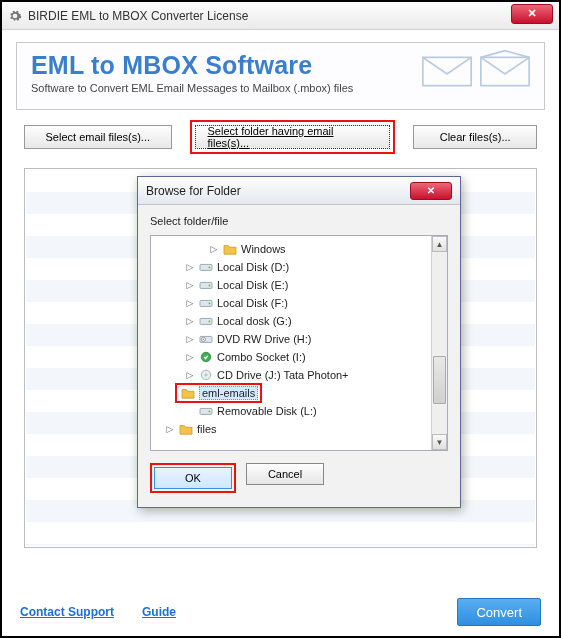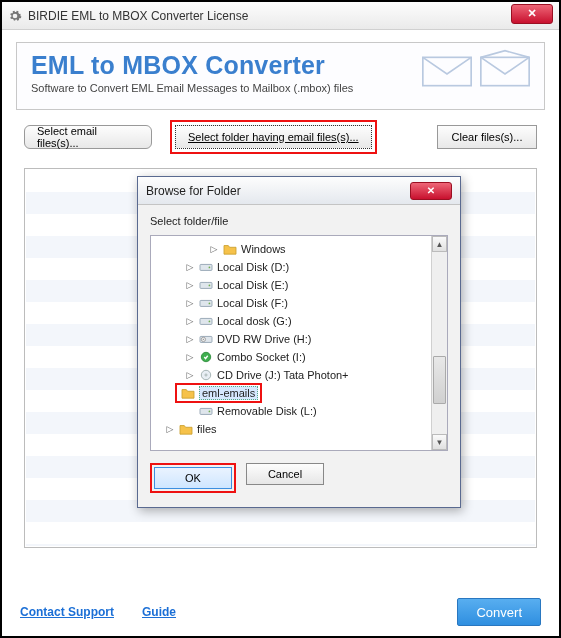--- a/index.html
+++ b/index.html
@@ -16,22 +16,22 @@
 .banner { border: 1px solid #c8c8c8; margin: 12px 14px 10px 14px; height: 68px; position: relative; padding: 8px 14px; background: #fdfdff; overflow: hidden; }
 .banner h1 { font-size: 25px; font-weight: 600; color: #3a7fce; letter-spacing: .2px; }
 .banner p { font-size: 11px; color: #444; margin-top: 2px; }
 .envelope { position: absolute; right: 14px; top: 6px; display: flex; gap: 8px; }
 .env { width: 50px; height: 40px; color: #b9c9e0; }
 
 
 .toolbar { display: flex; gap: 18px; padding: 0 22px; align-items: center; }
 .tbtn { height: 24px; font-size: 11px; background: linear-gradient(#fdfdfd,#e8e8e8); border: 1px solid #999; padding: 0 12px; display: flex; align-items: center; justify-content: center; cursor: pointer; }
 .tbtn.wide { flex: 0 0 220px; }
-.tbtn.sel { width: 128px; border-radius: 6px; }
-.tbtn.clr { width: 100px; margin-left: auto; }
+.tbtn.sel { width: 148px; }
+.tbtn.clr { width: 124px; margin-left: auto; }
 .hl-folder { border: 2px solid #e11; padding: 3px; }
 .hl-folder .tbtn { border: 1px dotted #333; text-decoration: underline; }
 
 
 .listpanel { margin: 14px 22px 0 22px; border: 1px solid #bcbcbc; background: #fff; height: 380px; position: relative; }
 .listpanel .stripes { position:absolute; inset:1px; background: repeating-linear-gradient(#fff 0 22px,#f3f6fb 22px 44px); }
 
 
 .footer { position: absolute; bottom: 10px; left: 0; right: 0; display: flex; align-items: center; padding: 0 18px; }
 .footer a { color: #1b6fd6; font-size: 12px; font-weight: 600; text-decoration: underline; margin-right: 28px; cursor: pointer; }
@@ -74,21 +74,21 @@
   <svg class="gear" viewBox="0 0 24 24">
       <path fill="#777" d="M12 8a4 4 0 100 8 4 4 0 000-8zm9 4l2 1-1 3-2-.5a8 8 0 01-1.5 1.5l.5 2-3 1-1-2h-2l-1 2-3-1 .5-2A8 8 0 017 16.5L5 17l-1-3 2-1v-2l-2-1 1-3 2 .5A8 8 0 018.5 6L8 4l3-1 1 2h2l1-2 3 1-.5 2A8 8 0 0119 8.5l2-.5 1 3-2 1z"></path>
     </svg>
   <span class="title">BIRDIE EML to MBOX Converter License</span>
   <div class="close-main">
       <span>✕</span>
     </div>
 </div>
 
 <div class="banner">
-  <h1>EML to MBOX Converter</h1>
+  <h1>EML to MBOX Software</h1>
   <p>Software to Convert EML Email Messages to Mailbox (.mbox) files</p>
   <div class="envelope">
     <svg class="env" viewBox="0 0 60 44">
         <rect x="1" y="8" width="58" height="34" fill="none" stroke="currentColor" stroke-width="2"></rect>
         <path d="M1 8 L30 28 L59 8" fill="none" stroke="currentColor" stroke-width="2"></path>
       </svg>
     <svg class="env" viewBox="0 0 60 44">
         <rect x="1" y="8" width="58" height="34" fill="none" stroke="currentColor" stroke-width="2"></rect>
         <path d="M1 8 L30 28 L59 8" fill="none" stroke="currentColor" stroke-width="2"></path>
         <path d="M1 8 L30 0 L59 8" fill="none" stroke="currentColor" stroke-width="2"></path>

